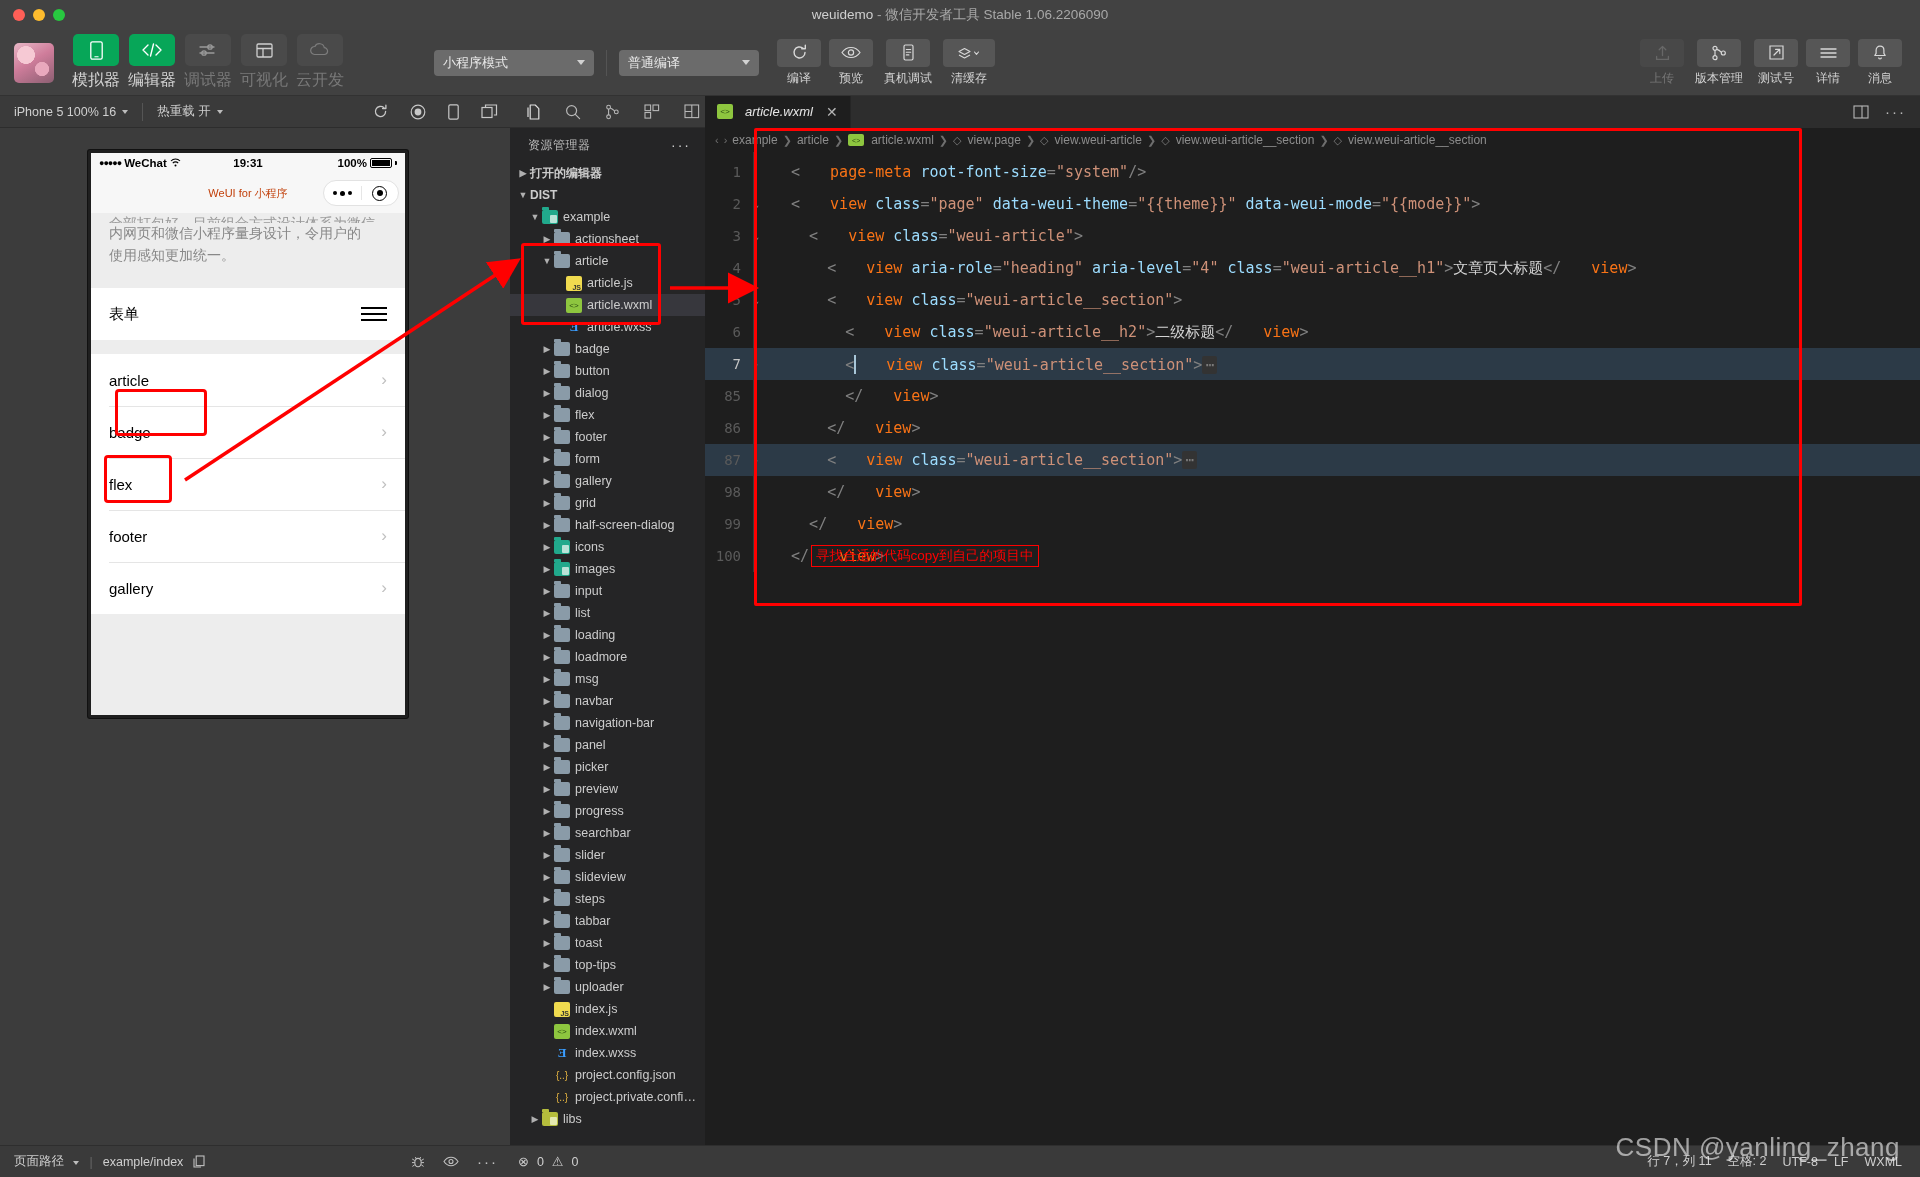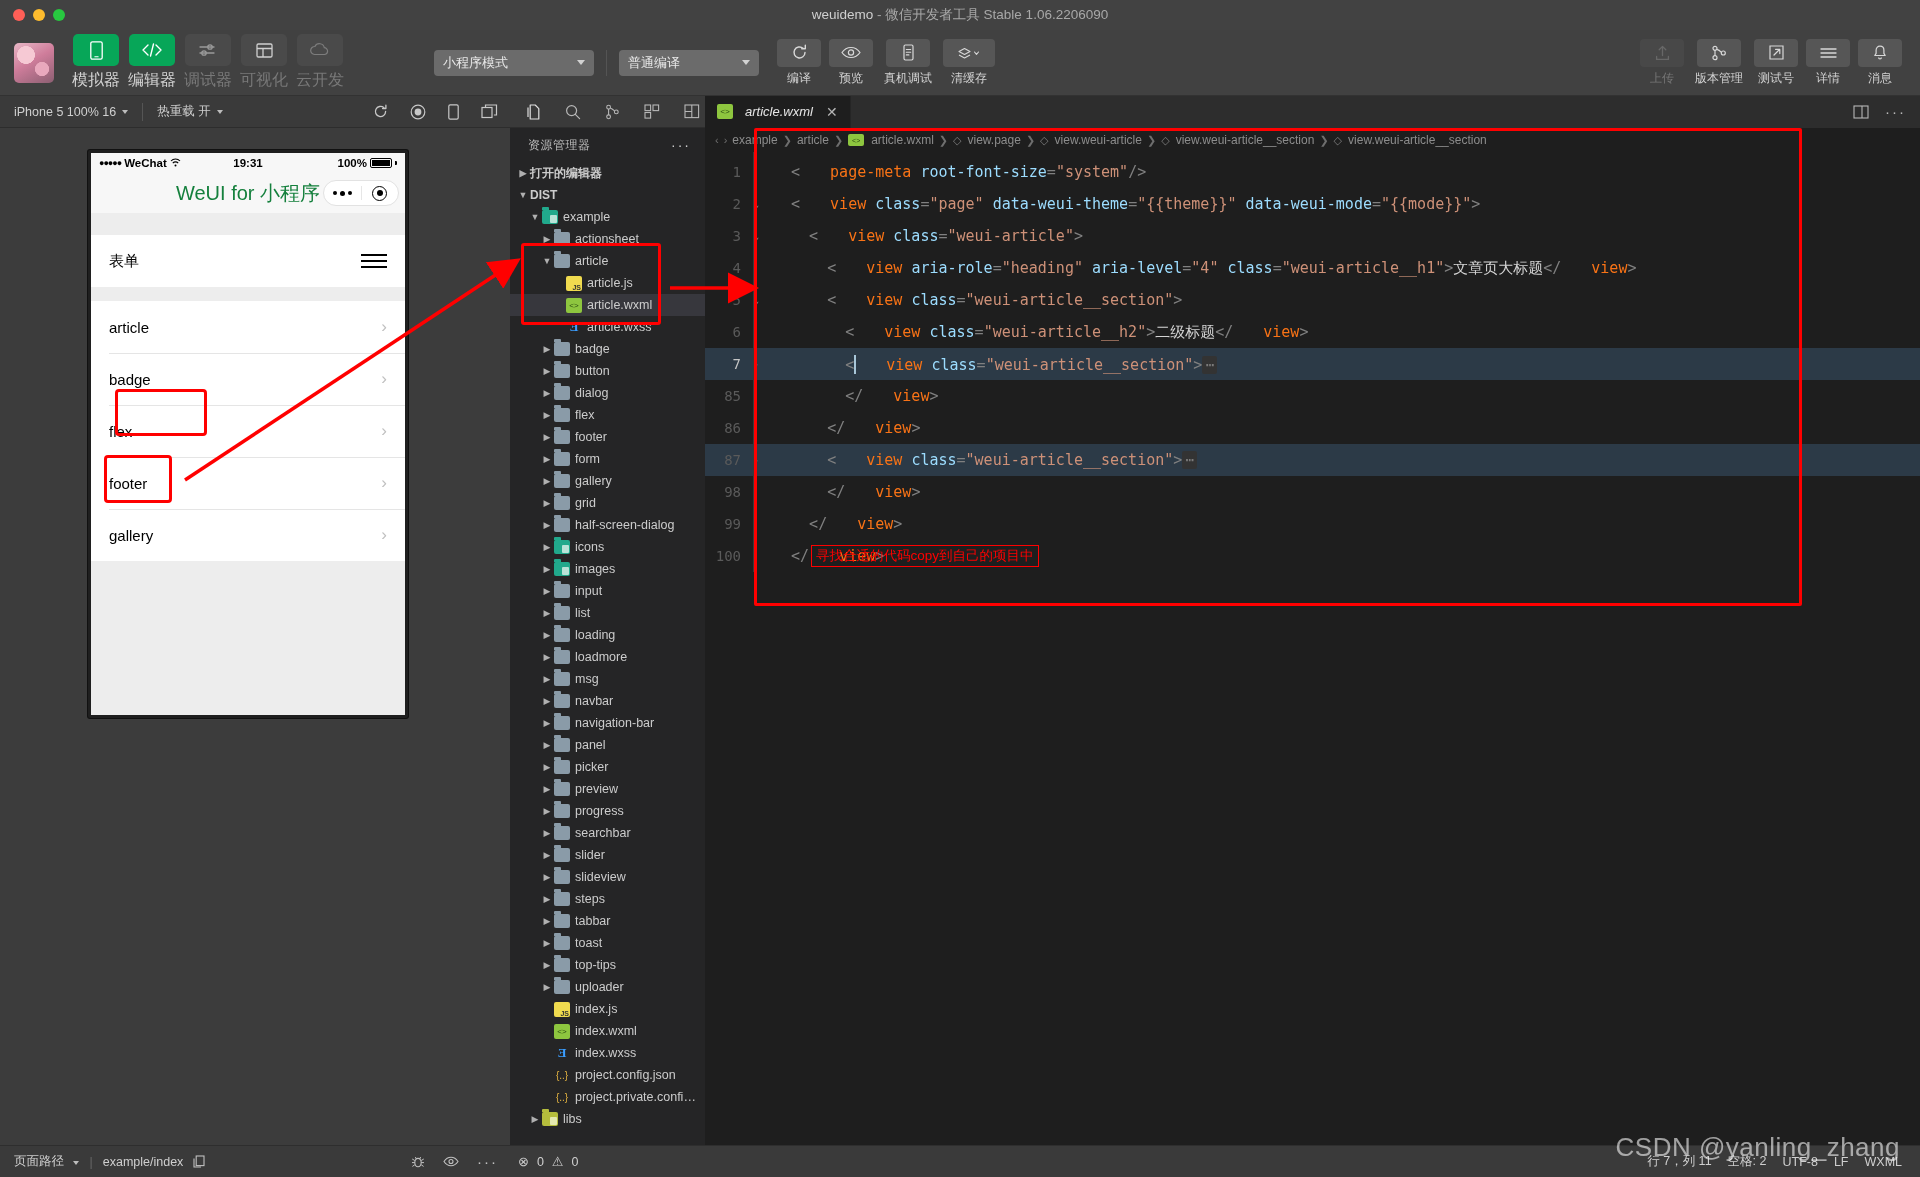--- a/index.html
+++ b/index.html
@@ -94,21 +94,21 @@
   }
   #statusbar{height:20px;background:#f7f7f7;display:flex;align-items:center;
              padding:0 8px;font-size:11.5px;color:#000;font-weight:bold;}
   #statusbar .carrier{display:flex;align-items:center;gap:3px;}
   #statusbar .time{position:absolute;left:0;right:0;text-align:center;font-size:11.5px;}
   #statusbar .batt{margin-left:auto;display:flex;align-items:center;gap:3px;}
   .batt-body{width:22px;height:10px;border:1px solid #000;border-radius:2px;position:relative;}
   .batt-body::after{content:"";position:absolute;left:1px;top:1px;bottom:1px;right:1px;background:#000;}
   .batt-tip{width:2px;height:4px;background:#000;border-radius:0 1px 1px 0;}
   #navbar{height:40px;background:#f7f7f7;display:flex;align-items:center;
-          justify-content:center;position:relative;font-size:20px;color:#15803d;}
+          justify-content:center;position:relative;font-size:11px;color:#c2410c;}
   #capsule{position:absolute;right:6px;top:7px;width:76px;height:26px;border-radius:13px;
            border:1px solid #e2e2e2;background:#fff;display:flex;align-items:center;}
   #capsule .lft{flex:1;display:flex;justify-content:center;gap:3px;}
   #capsule .cdot{width:4px;height:4px;border-radius:50%;background:#000;}
   #capsule .cdot.big{width:5px;height:5px;}
   #capsule .vsep2{width:1px;height:14px;background:#e6e6e6;}
   #capsule .rgt{flex:1;display:flex;justify-content:center;}
   #capsule .ring{width:15px;height:15px;border:1.5px solid #000;border-radius:50%;
                  display:flex;align-items:center;justify-content:center;}
   #capsule .ring i{width:6px;height:6px;background:#000;border-radius:50%;display:block;}
@@ -480,20 +480,25 @@
           </div>
           <div class="vsep2"></div>
           <div class="rgt">
               <span class="ring">
                 <i></i>
               </span>
             </div>
         </div>
       </div>
       <div id="pagebody">
+        <div class="intro">
+          <span class="clip">全部打包好，目前组合方式设计体系为微信</span>
+          <div>内网页和微信小程序量身设计，令用户的</div>
+          <div>使用感知更加统一。</div>
+        </div>
         <div class="card">
           <div class="cell">
             <span>表单</span>
             <span class="hamb">
                 <i></i>
                 <i></i>
                 <i></i>
               </span>
           </div>
         </div>

